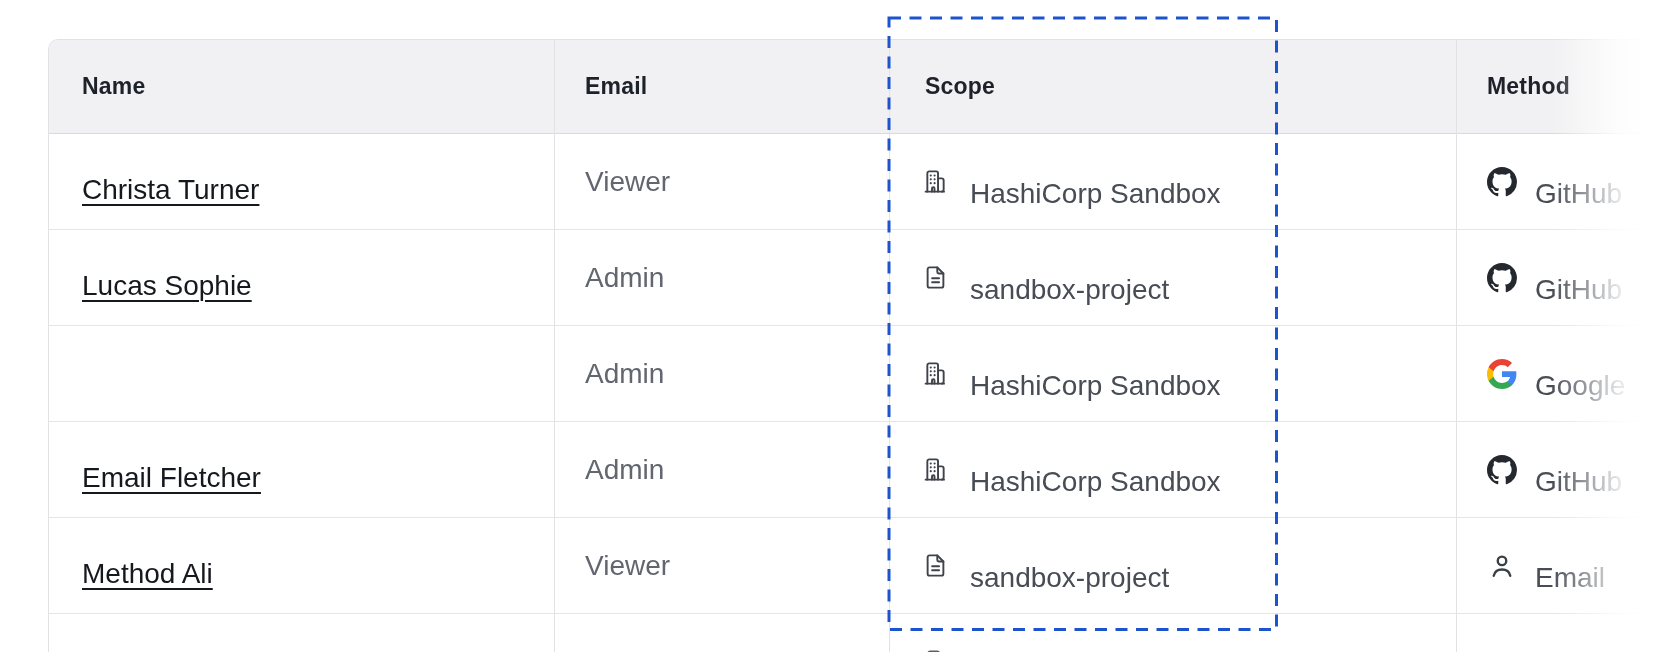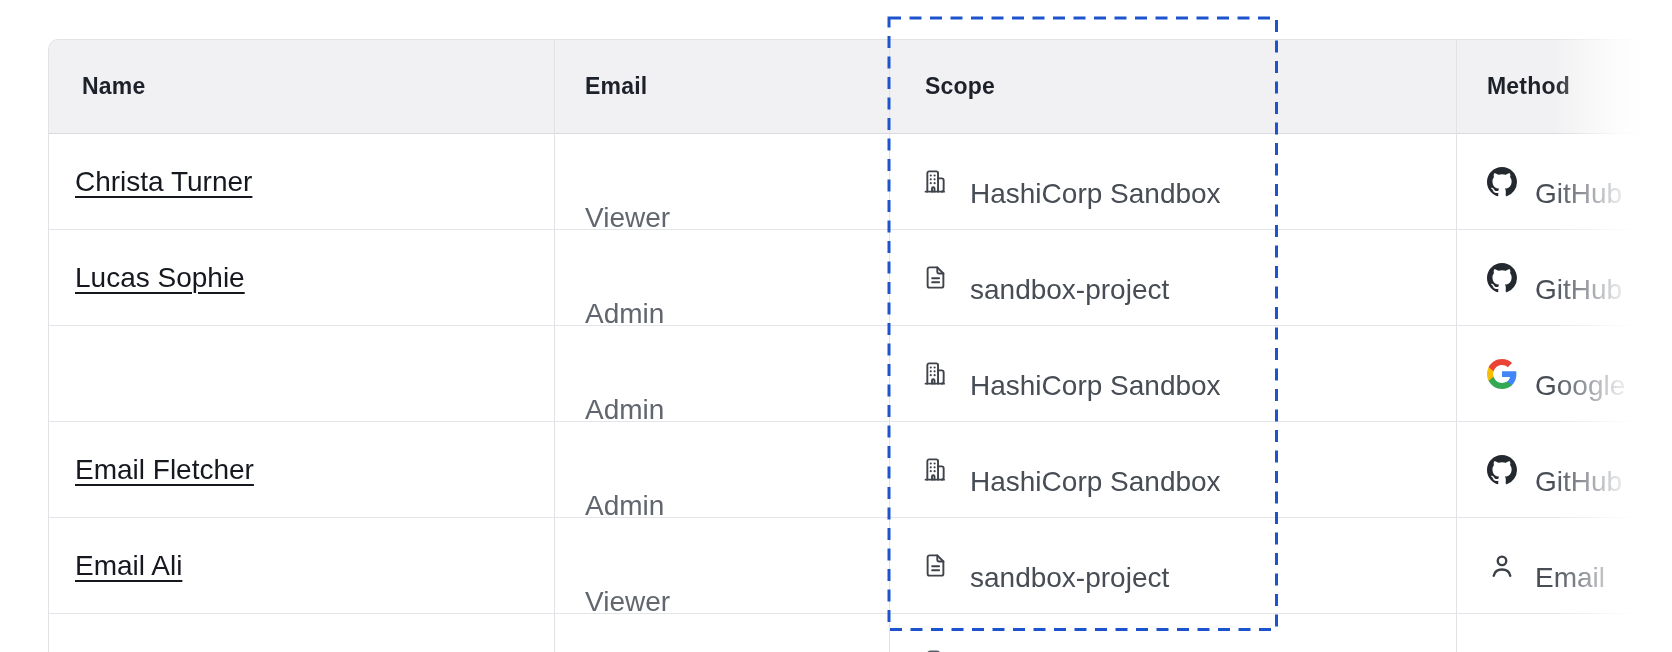--- a/index.html
+++ b/index.html
@@ -11,21 +11,21 @@
        border-top:1px solid #e1e2e6;border-left:1px solid #e1e2e6;border-top-left-radius:10px;}
   .thead{position:relative;height:94px;box-sizing:border-box;background:#f1f1f3;
          border-bottom:1px solid #d8dade;border-top-left-radius:9px;}
   .hcell{position:absolute;top:0;height:100%;display:flex;align-items:center;
          font-size:23px;font-weight:700;color:#1d2129;letter-spacing:0.2px;}
   .hc-name{left:33px;} .hc-role{left:536px;} .hc-scope{left:876px;} .hc-method{left:1438px;}
 
   .row{position:relative;height:96px;box-sizing:border-box;border-bottom:1px solid #e4e5e9;background:#fff;}
   .row.partial{height:39px;border-bottom:none;}
   .cell{position:absolute;top:0;height:100%;display:flex;align-items:center;white-space:nowrap;}
-  .c-name{left:26px;}  .c-role{left:536px;margin-top:36px;} .c-scope{left:873px;gap:21px;} .c-method{left:1438px;gap:18px;}
+  .c-name{left:33px;margin-top:8px;}  .c-role{left:536px;} .c-scope{left:873px;gap:21px;} .c-method{left:1438px;gap:18px;}
 
   .name-link{font-size:28px;font-weight:500;color:#15181e;text-decoration:underline;
              text-decoration-thickness:2px;text-underline-offset:5px;cursor:pointer;}
   .role-text{font-size:28px;color:#61666f;}
   .scope-text,.method-text{font-size:28px;color:#474c55;margin-top:24px;}
 
   .icon{flex:none;display:block;}
   .ic24{width:27px;height:27px;} .ic30{width:30px;height:30px;}
   .ic-org,.ic-file{color:#3e434b;} .ic-github{color:#24292f;} .ic-user{color:#3a3f47;}
 
@@ -176,21 +176,21 @@
     <div class="cell c-method">
       <svg class="icon ic30 ic-github">
               <use href="#i-github"></use>
             </svg>
       <span class="method-text">GitHub</span>
     </div>
   </div>
 
   <div class="row">
     <div class="cell c-name">
-      <span class="name-link">Email Ali</span>
+      <span class="name-link">Method Ali</span>
     </div>
     <div class="cell c-role">
       <span class="role-text">Viewer</span>
     </div>
     <div class="cell c-scope">
       <svg class="icon ic24 ic-file">
               <use href="#i-file"></use>
             </svg>
       <span class="scope-text">sandbox-project</span>
     </div>

